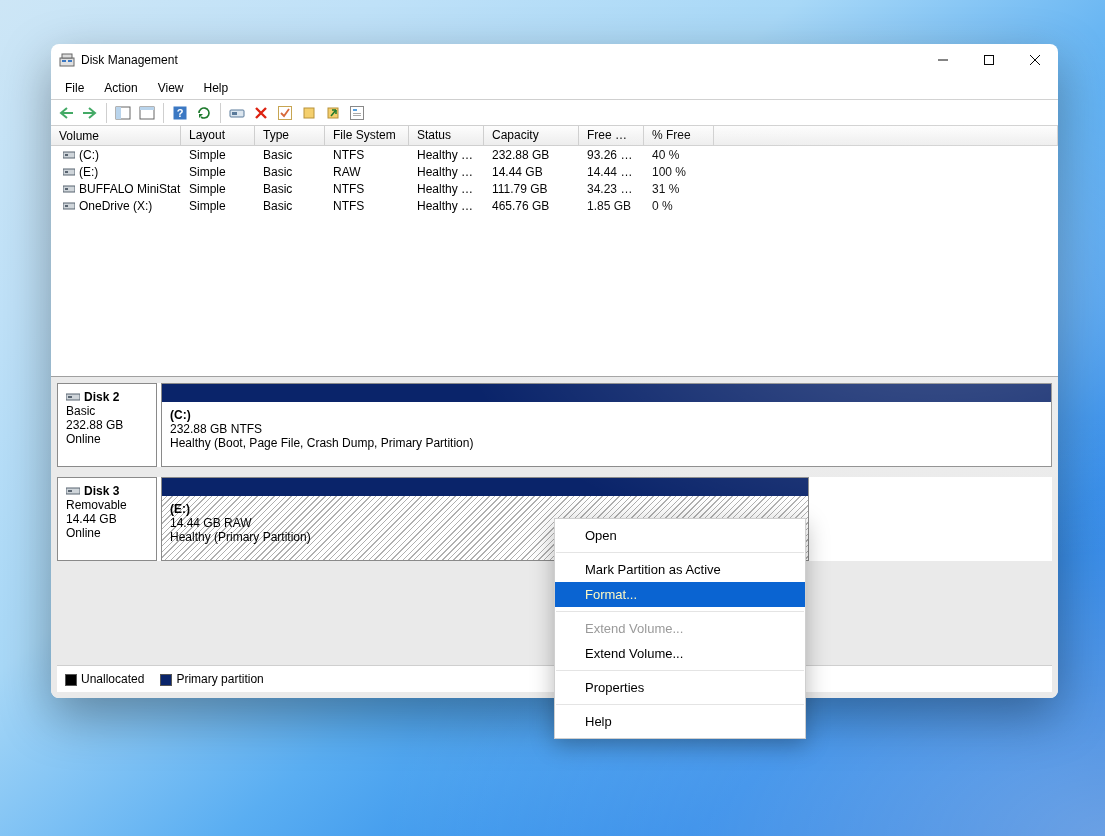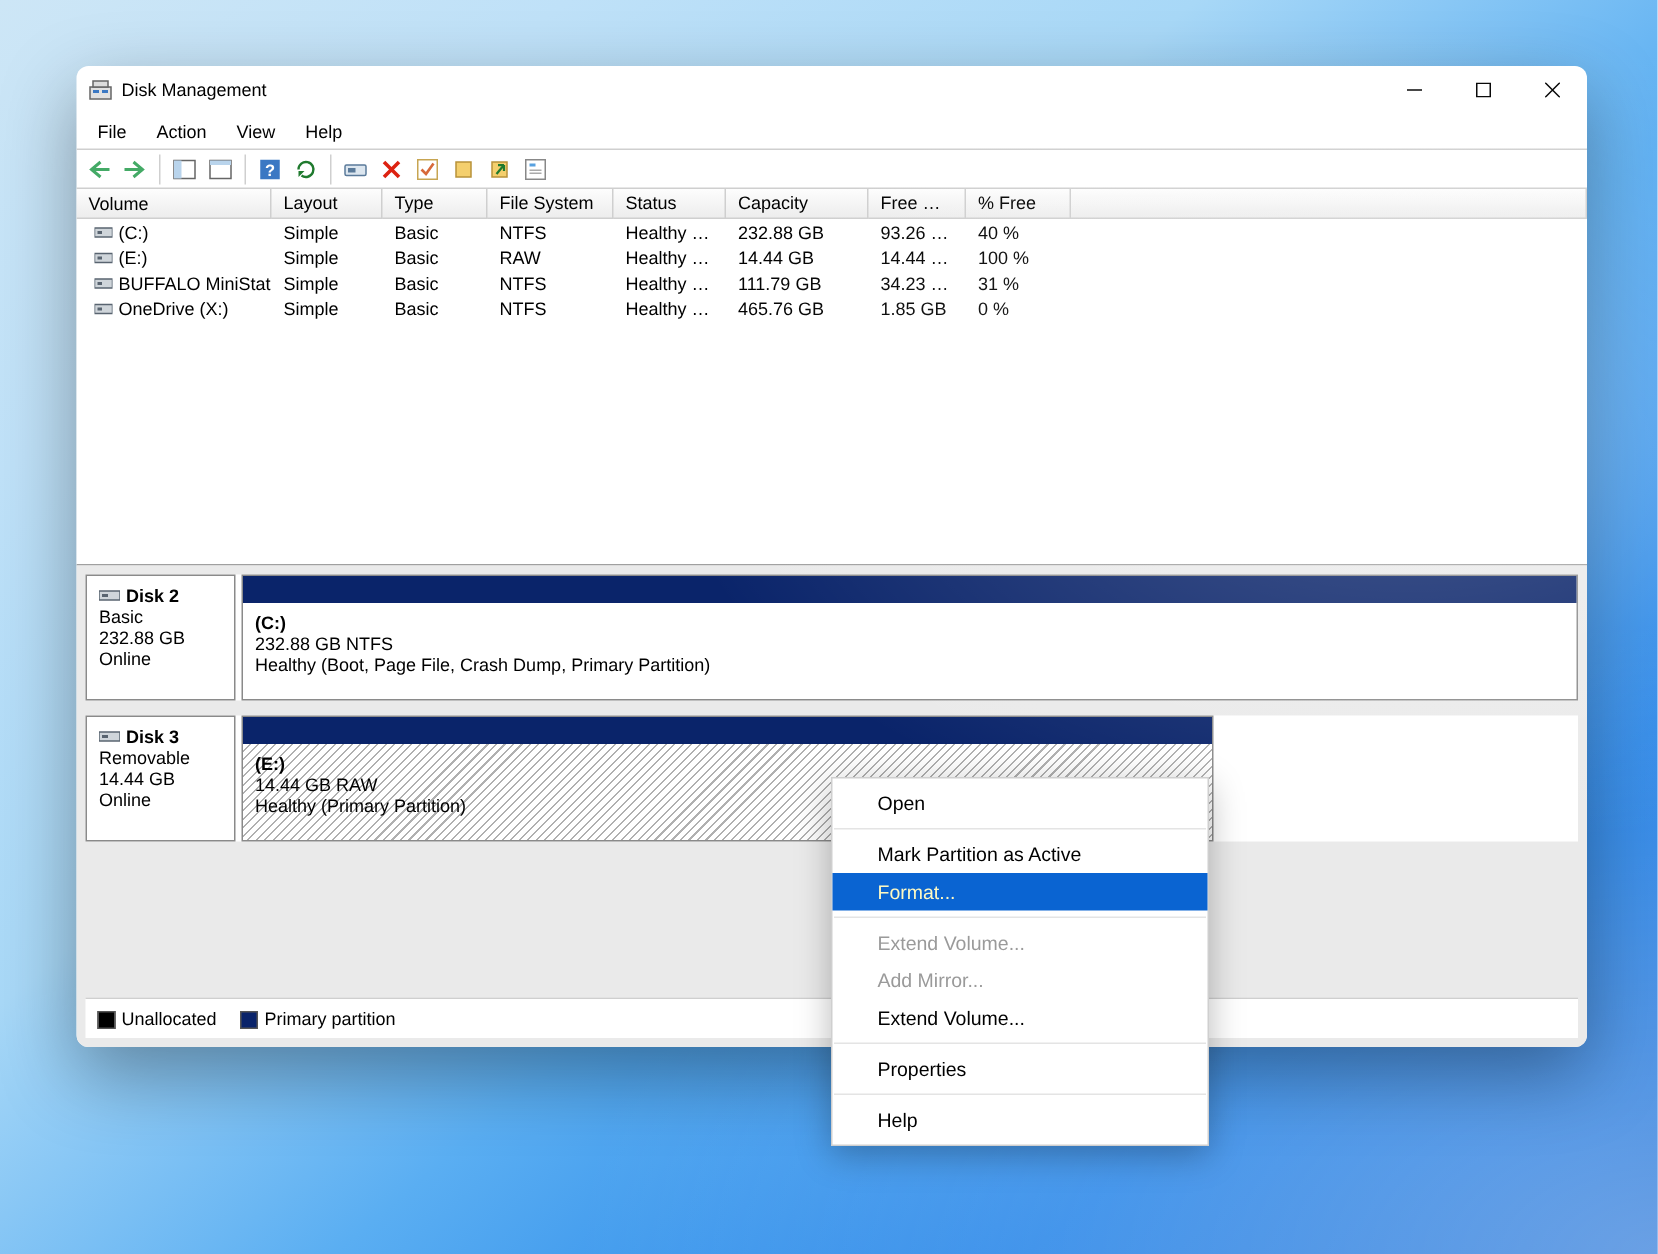--- a/index.html
+++ b/index.html
@@ -419,19 +419,18 @@
 
 </div>
 
 <div class="ctxmenu">
   <div class="ctxitem">Open</div>
   <div class="ctxsep"></div>
   <div class="ctxitem">Mark Partition as Active</div>
   <div class="ctxitem hl">Format...</div>
   <div class="ctxsep"></div>
   <div class="ctxitem disabled">Extend Volume...</div>
-  <div class="ctxitem disabled">Add Mirror...</div>
   <div class="ctxitem">Extend Volume...</div>
   <div class="ctxsep"></div>
   <div class="ctxitem">Properties</div>
   <div class="ctxsep"></div>
   <div class="ctxitem">Help</div>
 </div>
 
 </body></html>

